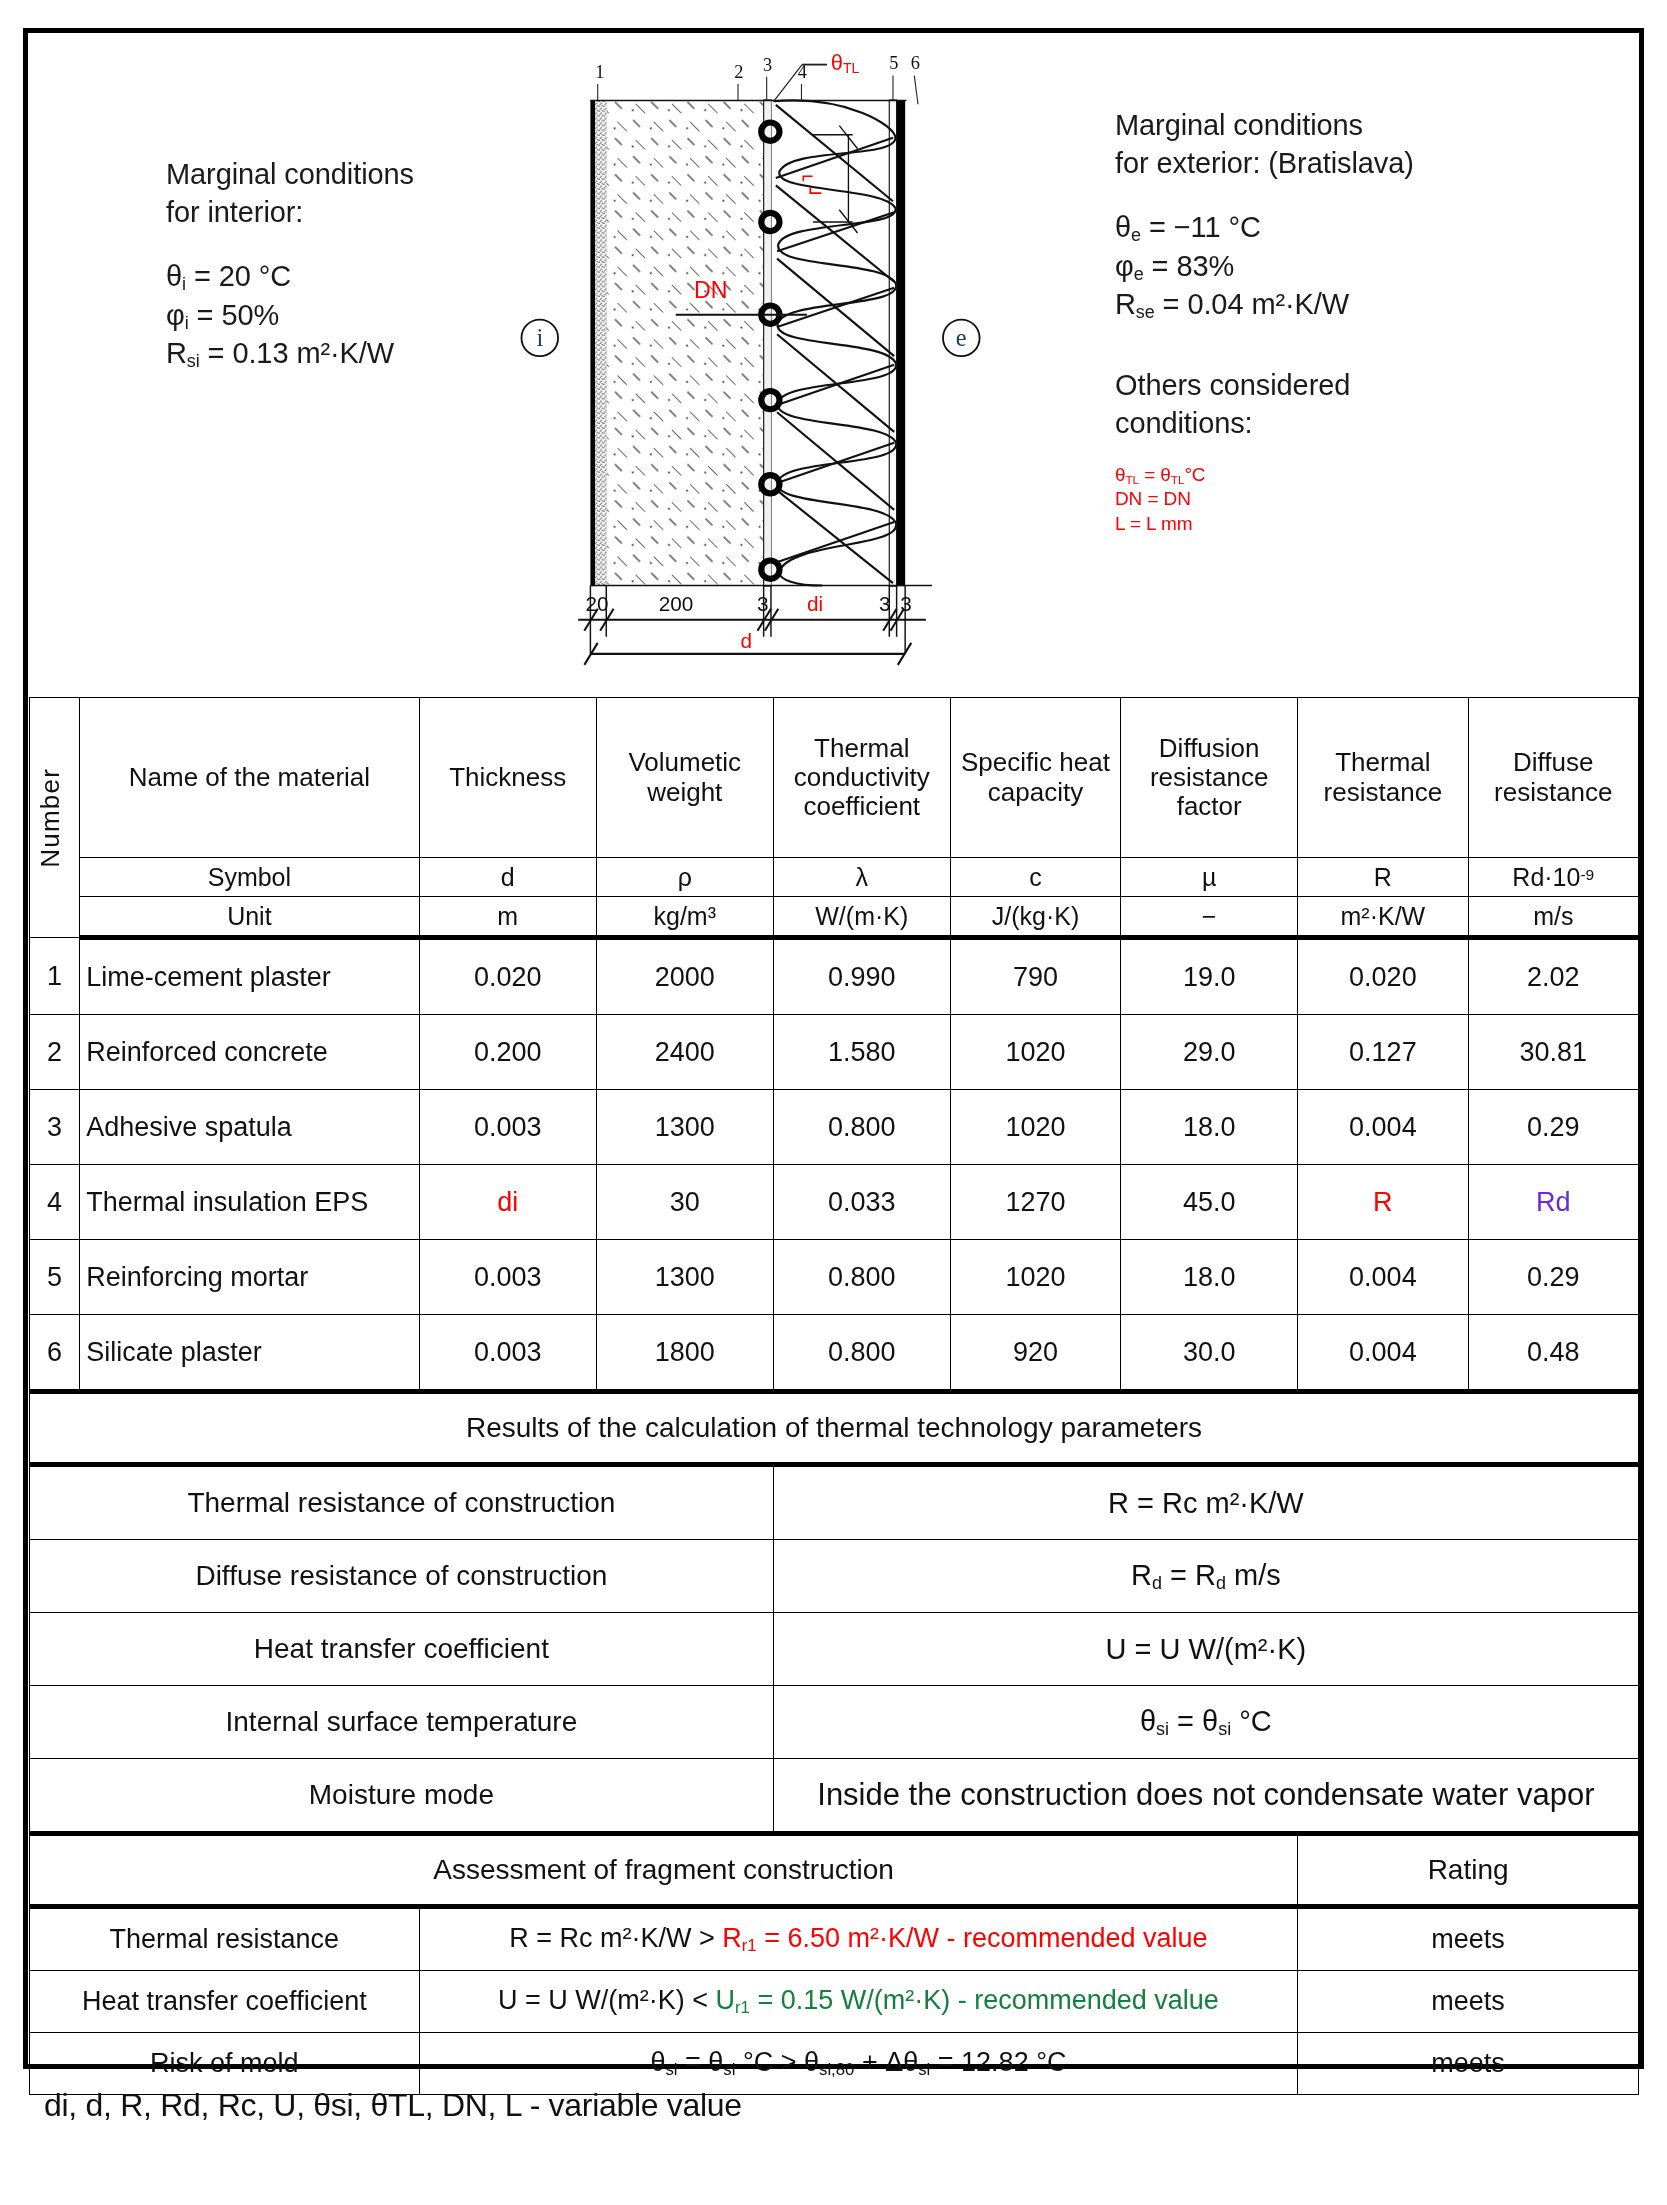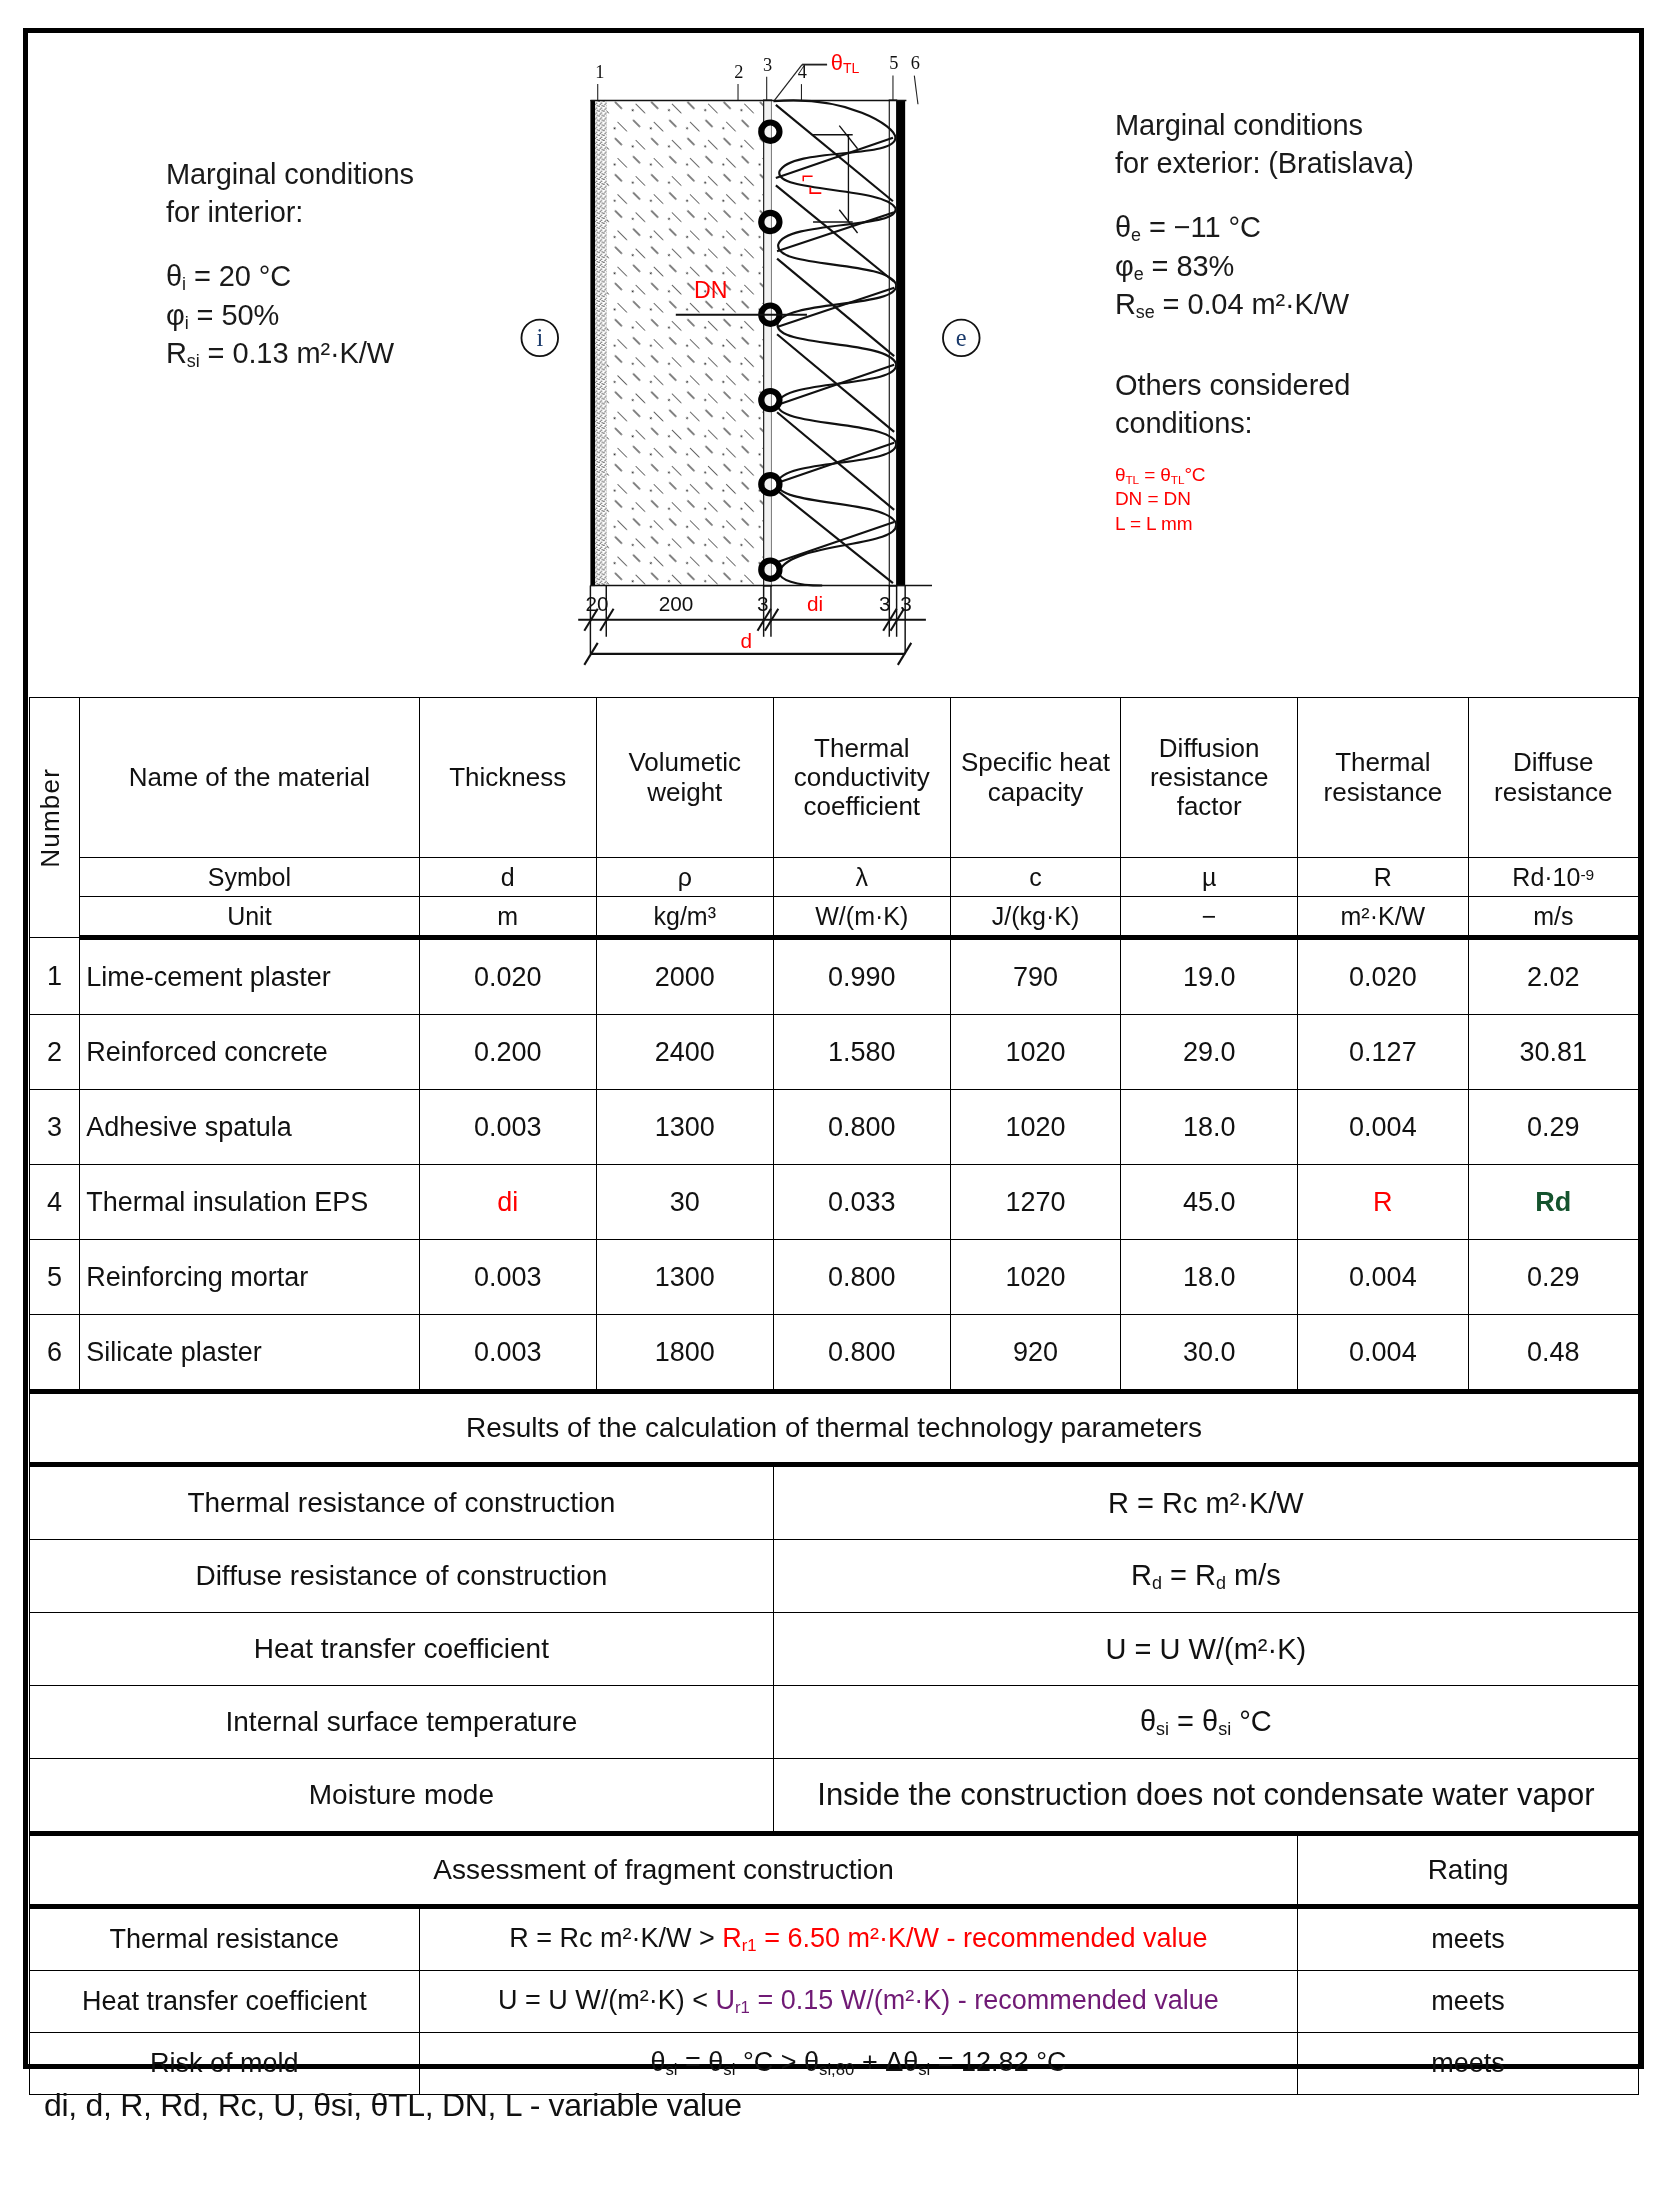--- a/index.html
+++ b/index.html
@@ -425,21 +425,21 @@
           </tr>
           <tr class="row-data">
             <td class="" style="text-align: center; color: rgb(17, 17, 17);">4</td>
             <td class="namecol" style="text-align: left;">Thermal insulation EPS</td>
             <td class="rtxt" style="color: rgb(255, 0, 0);">di</td>
             <td class="rtxt">30</td>
             <td class="rtxt">0.033</td>
             <td class="rtxt">1270</td>
             <td class="rtxt">45.0</td>
             <td class="rtxt" style="color: rgb(255, 0, 0);">R</td>
-            <td class="rtxt" style="color: #14532d; font-weight: bold;">Rd</td>
+            <td class="rtxt" style="color: #6d28d9;">Rd</td>
           </tr>
           <tr class="row-data">
             <td class="" style="text-align: center; color: rgb(17, 17, 17);">5</td>
             <td class="namecol" style="text-align: left;">Reinforcing mortar</td>
             <td class="rtxt">0.003</td>
             <td class="rtxt">1300</td>
             <td class="rtxt">0.800</td>
             <td class="rtxt">1020</td>
             <td class="rtxt">18.0</td>
             <td class="rtxt">0.004</td>
@@ -495,21 +495,21 @@
 
       </tbody>
         <tbody id="assess-rows">
           <tr class="assess-row">
             <td colspan="2" class="assess-lbl" style="border-top-width: 5.5px;">Thermal resistance</td>
             <td colspan="5" class="assess-expr" style="border-top-width: 5.5px;">R = Rc m²·K/W &gt; <span style="color:#ff0000">R<sub>r1</sub> = 6.50 m²·K/W - recommended value</span></td>
             <td colspan="2" class="assess-rate" style="border-top-width: 5.5px;">meets</td>
           </tr>
           <tr class="assess-row">
             <td colspan="2" class="assess-lbl">Heat transfer coefficient</td>
-            <td colspan="5" class="assess-expr">U = U W/(m²·K) &lt; <span style="color:#701a75">U<sub>r1</sub> = 0.15 W/(m²·K) - recommended value</span></td>
+            <td colspan="5" class="assess-expr">U = U W/(m²·K) &lt; <span style="color:#15803d">U<sub>r1</sub> = 0.15 W/(m²·K) - recommended value</span></td>
             <td colspan="2" class="assess-rate">meets</td>
           </tr>
           <tr class="assess-row">
             <td colspan="2" class="assess-lbl">Risk of mold</td>
             <td colspan="5" class="assess-expr">θ<sub>si</sub> = θ<sub>si</sub> °C &gt; θ<sub>si,80</sub> + Δθ<sub>si</sub> = 12.82 °C</td>
             <td colspan="2" class="assess-rate">meets</td>
           </tr>
         </tbody>
     </table>
   </div>

